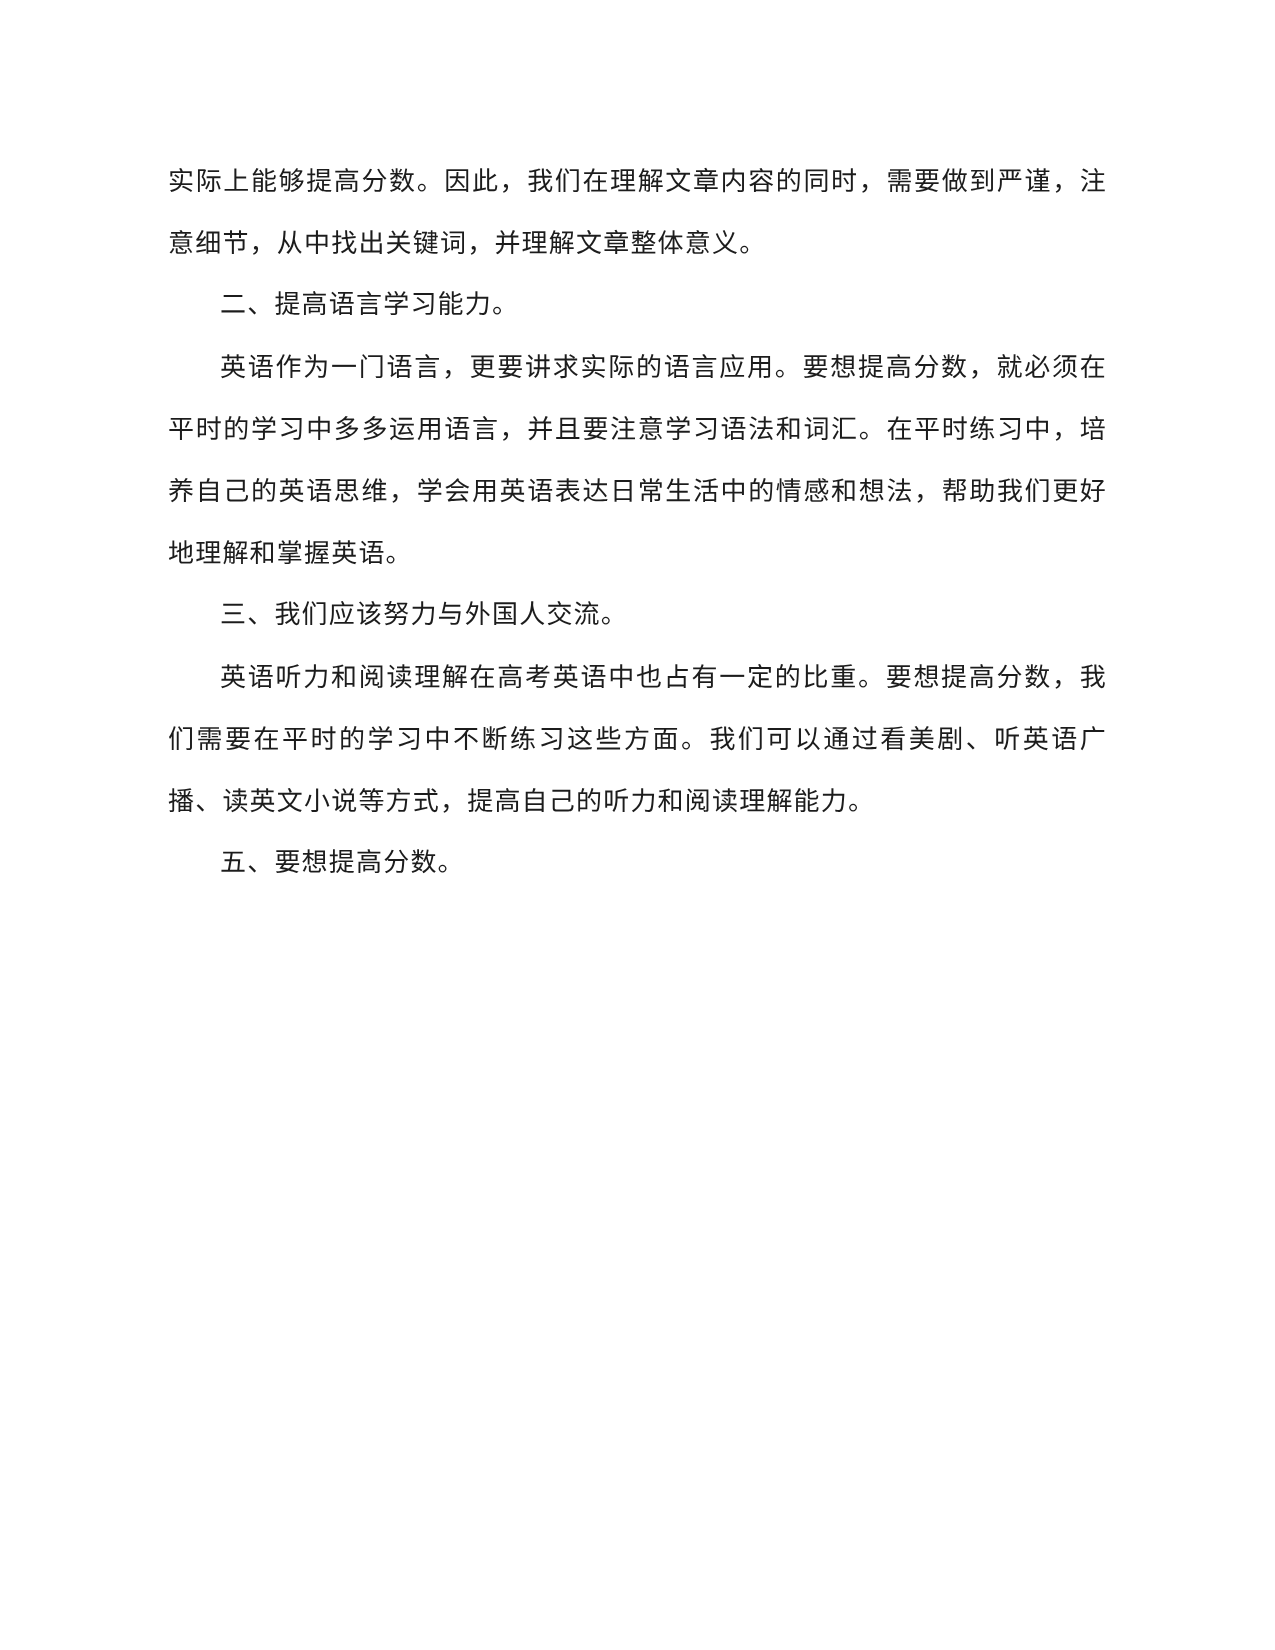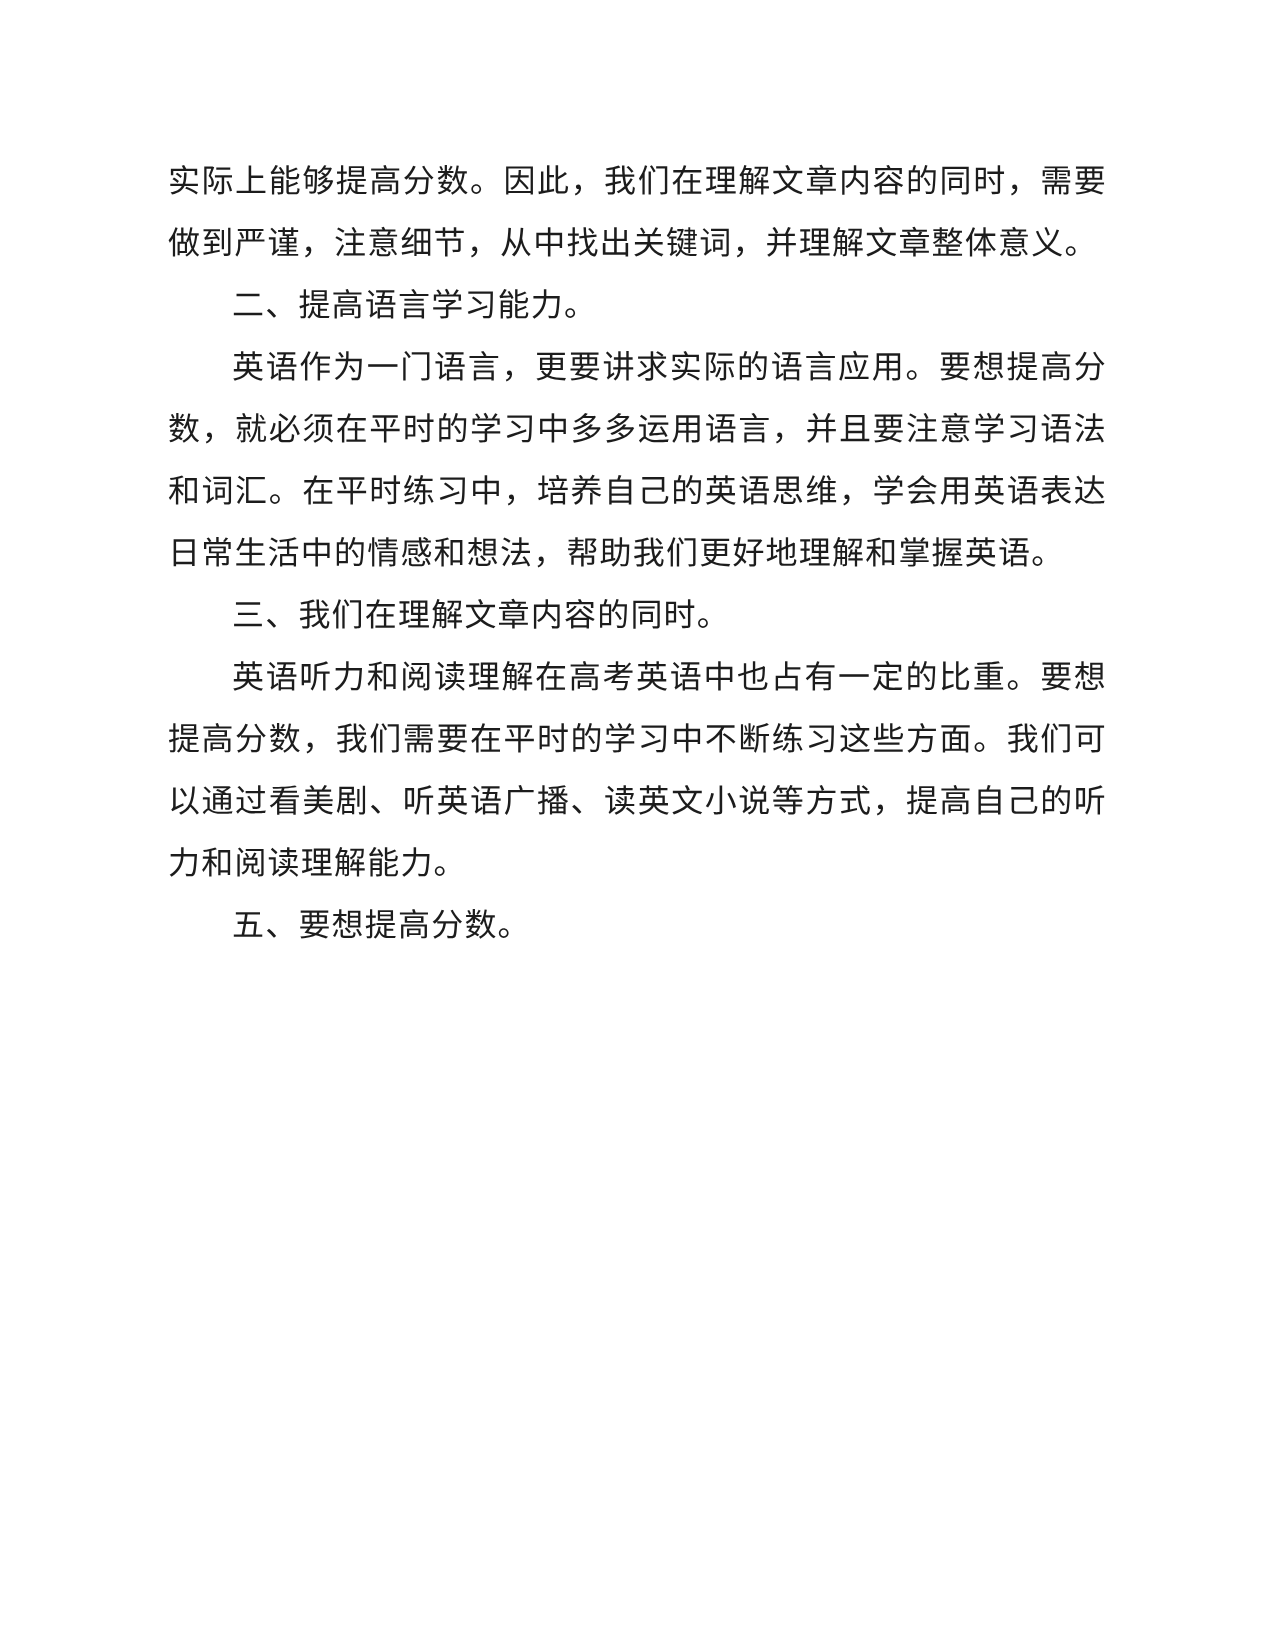--- a/index.html
+++ b/index.html
@@ -27,35 +27,36 @@
     font-size: 26px;
     line-height: 62px;
     text-align: justify;
     text-justify: inter-ideograph;
     letter-spacing: 1.2px;
     color: #1c1c1c;
   }
   .para {
     margin: 0;
     text-indent: 2em;
-    font-size: 32px;
+    font-size: 26px;
     line-height: 62px;
   }
   .para.heading {
     text-indent: 2em;
+    font-family: Liberation Serif, serif;
   }
   .para.first {
     text-indent: 0;
   }
 </style>
 </head>
 <body>
 
 <div class="page">
   <div class="doc-body">
     <p class="para first">实际上能够提高分数。因此，我们在理解文章内容的同时，需要做到严谨，注意细节，从中找出关键词，并理解文章整体意义。</p>
     <p class="para heading">二、提高语言学习能力。</p>
     <p class="para">英语作为一门语言，更要讲求实际的语言应用。要想提高分数，就必须在平时的学习中多多运用语言，并且要注意学习语法和词汇。在平时练习中，培养自己的英语思维，学会用英语表达日常生活中的情感和想法，帮助我们更好地理解和掌握英语。</p>
-    <p class="para heading">三、我们在理解文章内容的同时。</p>
+    <p class="para heading">三、我们应该努力与外国人交流。</p>
     <p class="para">英语听力和阅读理解在高考英语中也占有一定的比重。要想提高分数，我们需要在平时的学习中不断练习这些方面。我们可以通过看美剧、听英语广播、读英文小说等方式，提高自己的听力和阅读理解能力。</p>
     <p class="para heading">五、要想提高分数。</p>
   </div>
 </div>
 
 </body></html>

